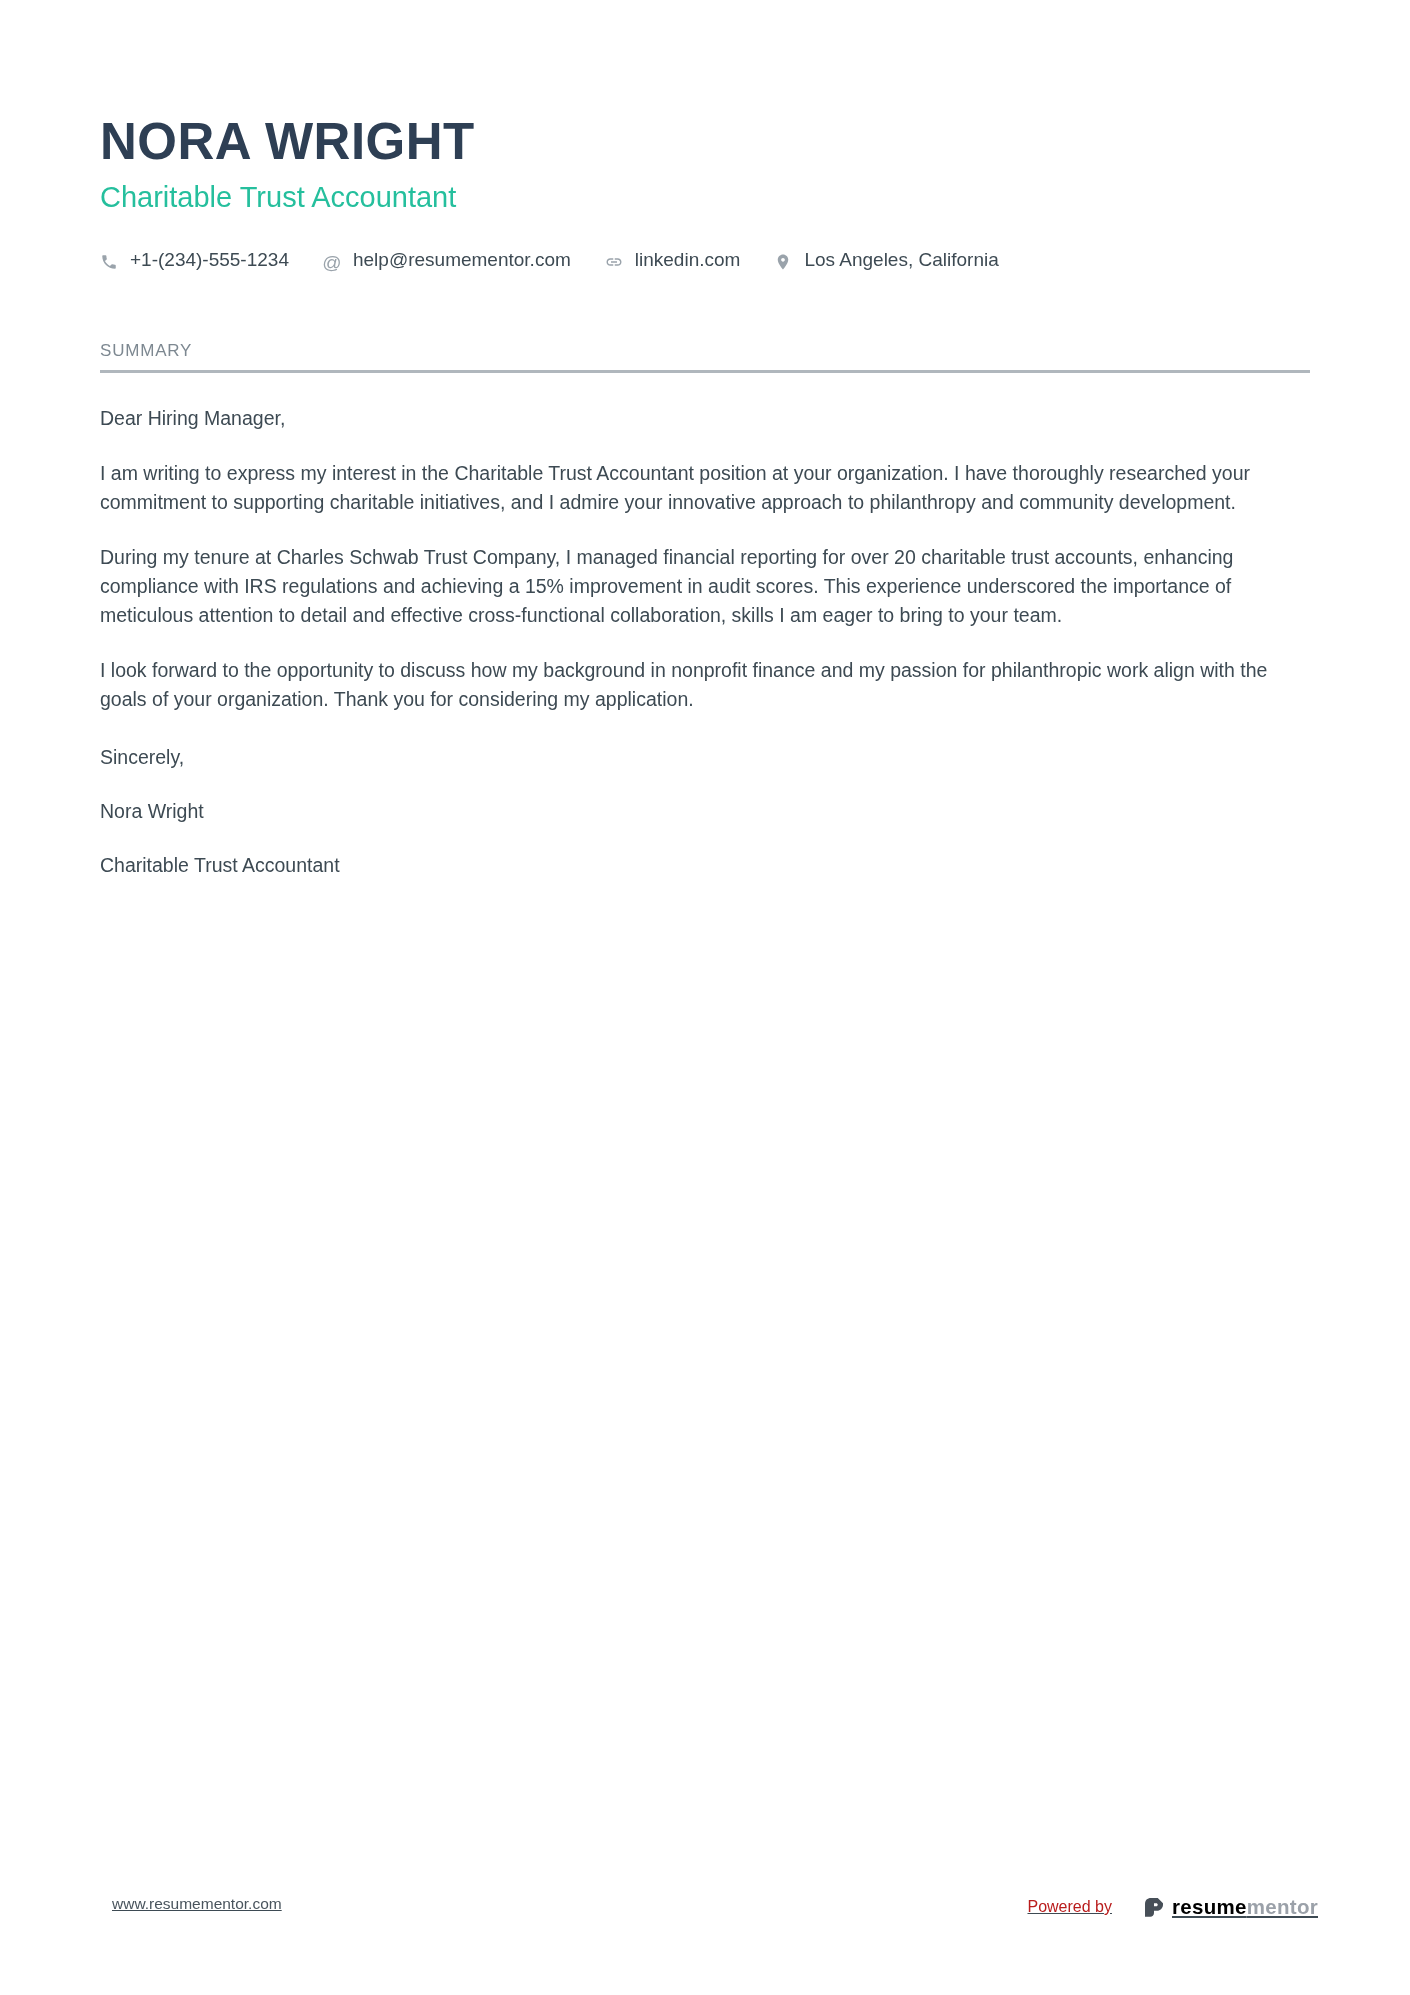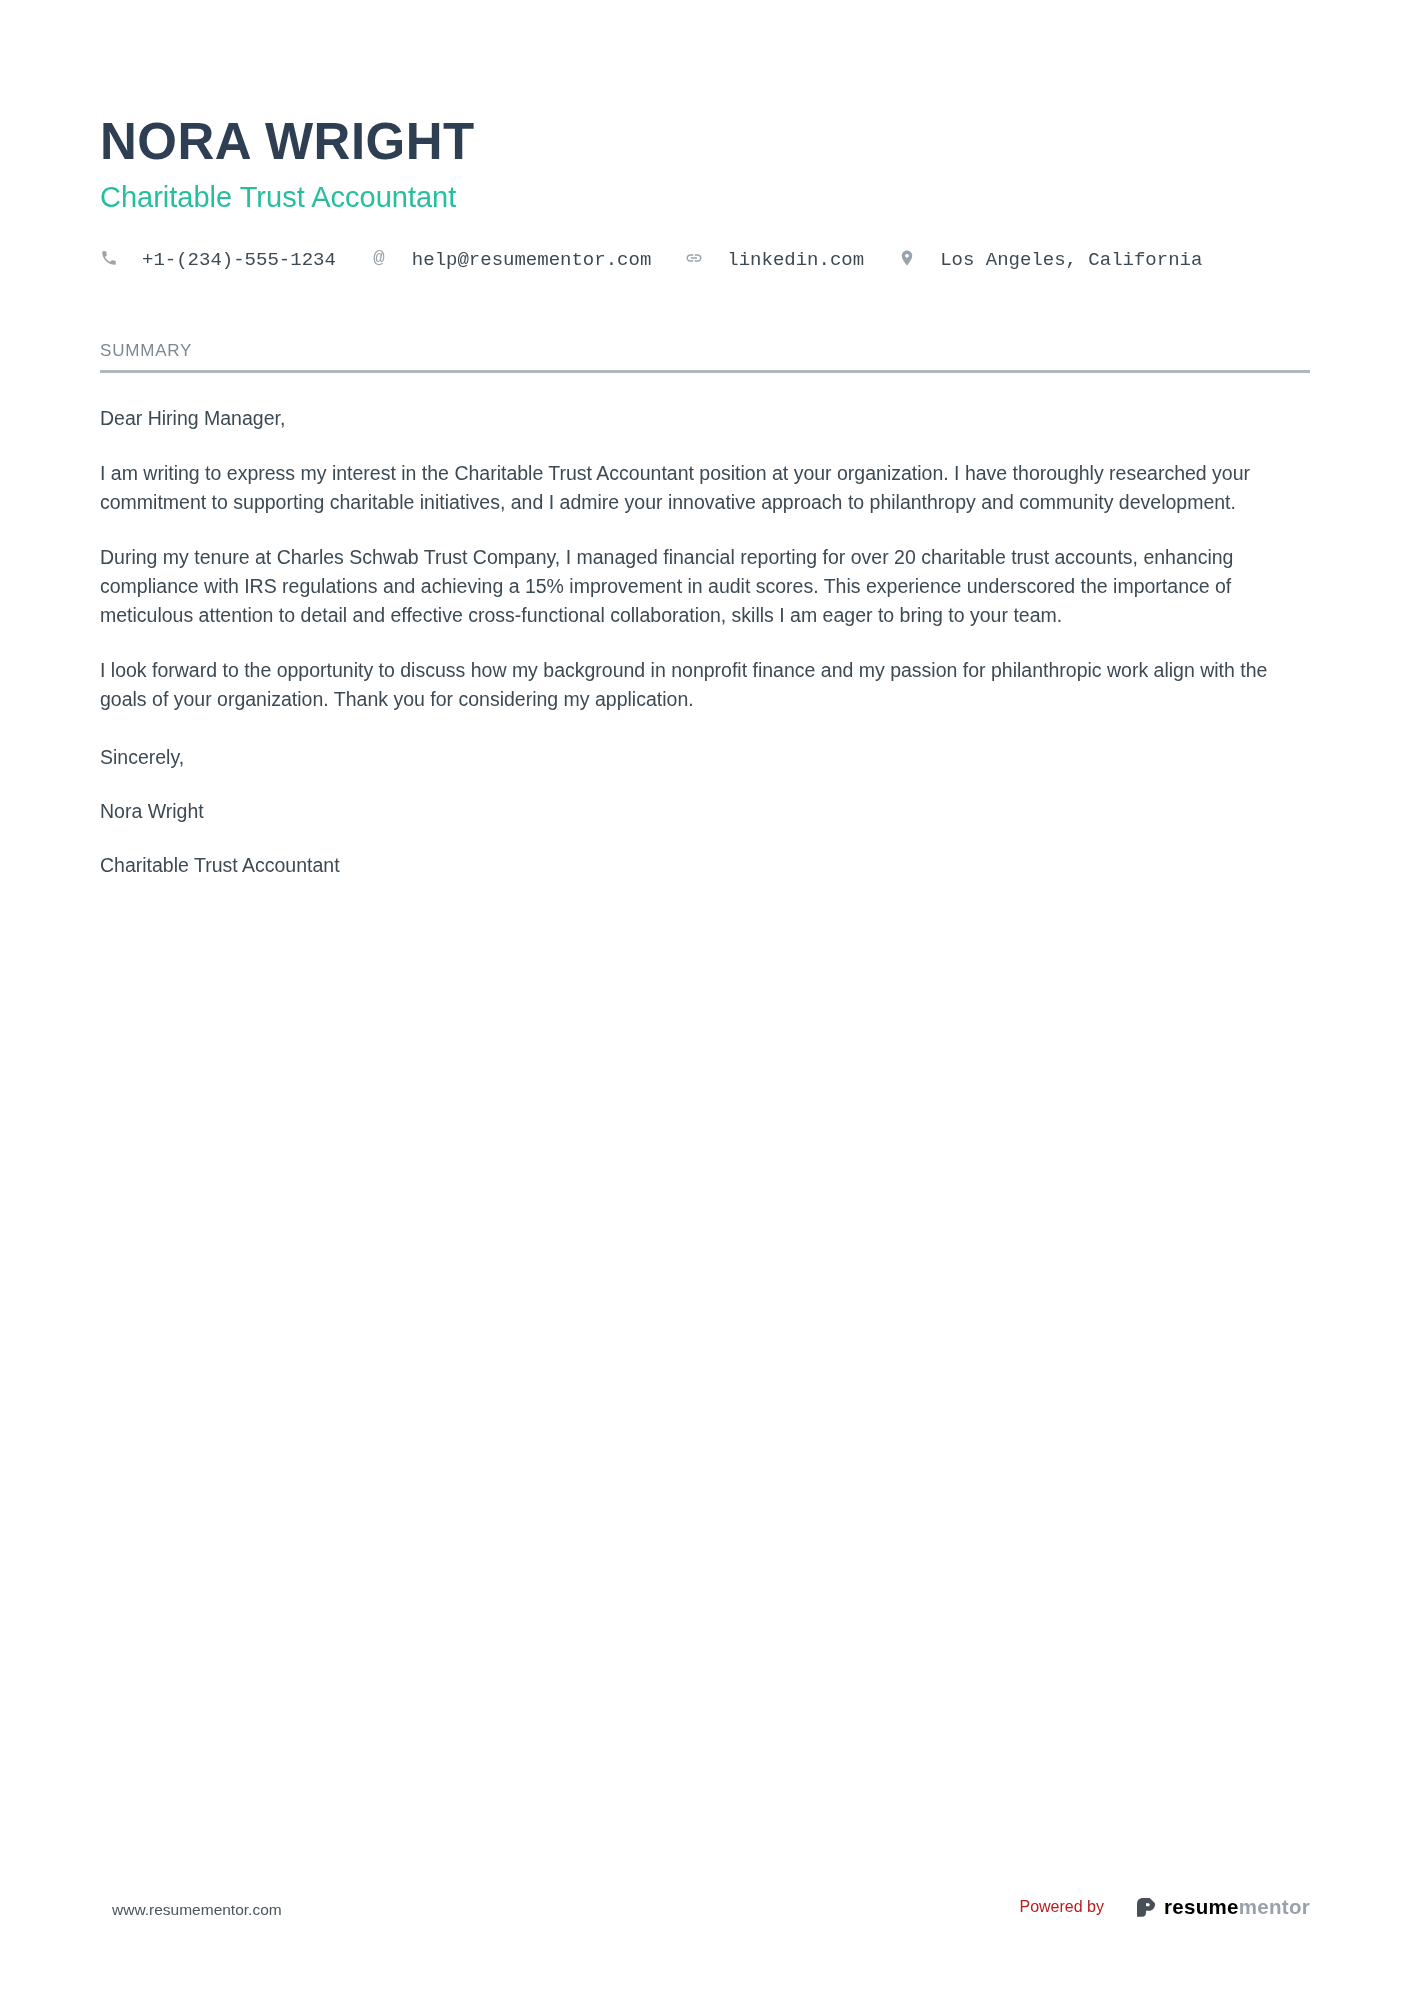--- a/index.html
+++ b/index.html
@@ -40,25 +40,24 @@
   .contact-row {
     margin-top: 37px;
     display: flex;
     align-items: center;
     gap: 34px;
     font-size: 19px;
     color: #3d4a53;
   }
   .contact-item {
     display: flex;
-    align-items: flex-start;
-    gap: 24px;
+    align-items: flex-end;
+    gap: 12px;
     text-decoration: none;
     color: #3d4a53;
-    font-family: Liberation Mono, monospace;
   }
   .contact-item .cicon {
     width: 18px;
     height: 18px;
     display: inline-flex;
     align-items: center;
     justify-content: center;
     color: #9aa3ab;
     flex: 0 0 auto;
   }
@@ -92,25 +91,26 @@
   }
   .salutation { margin-top: 31px; }
   .para { margin-top: 26px; }
   .closing { margin-top: 29px; }
   .sig-name { margin-top: 25px; }
   .sig-title { margin-top: 25px; }
   
   .footer {
     position: absolute;
     left: 112px;
-    right: 100px;
+    right: 92px;
     bottom: 76px;
     display: flex;
     justify-content: space-between;
-    align-items: flex-end;
+    align-items: flex-start;
+    text-decoration: underline;
   }
   .site-url {
     font-size: 15.5px;
     color: #49545d;
     text-decoration: none;
   }
   .powered {
     display: flex;
     align-items: center;
     gap: 30px;

